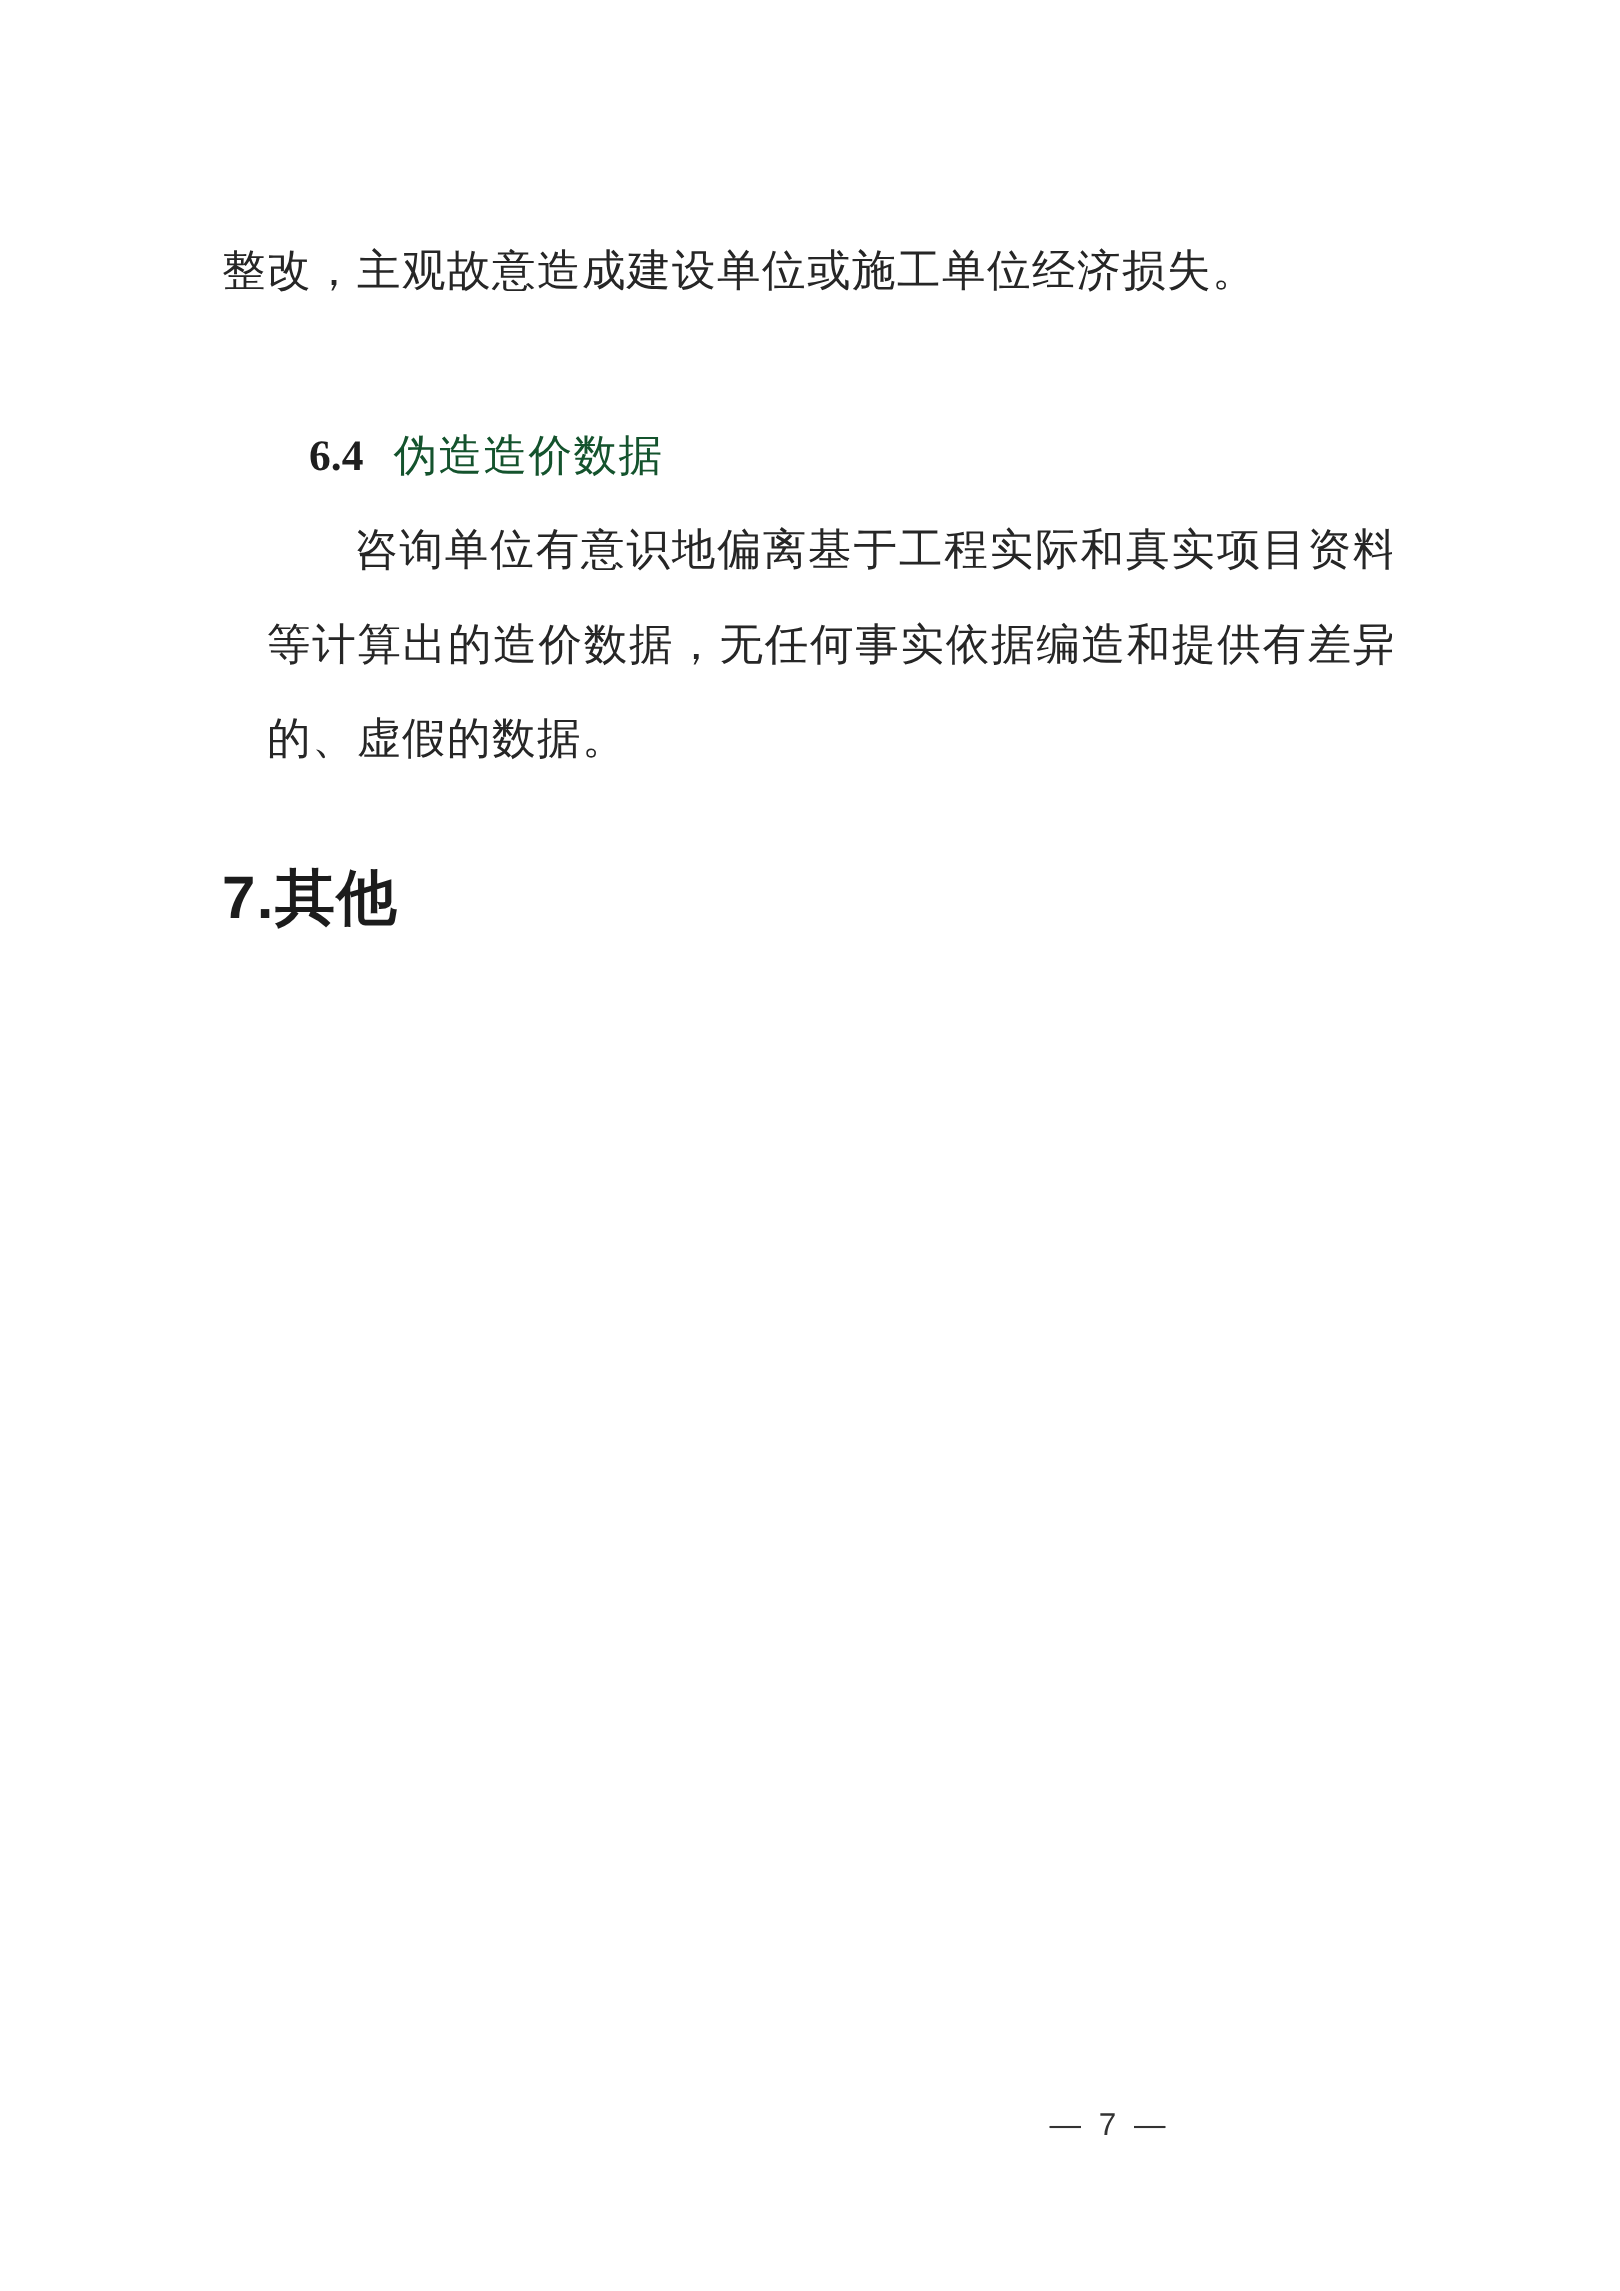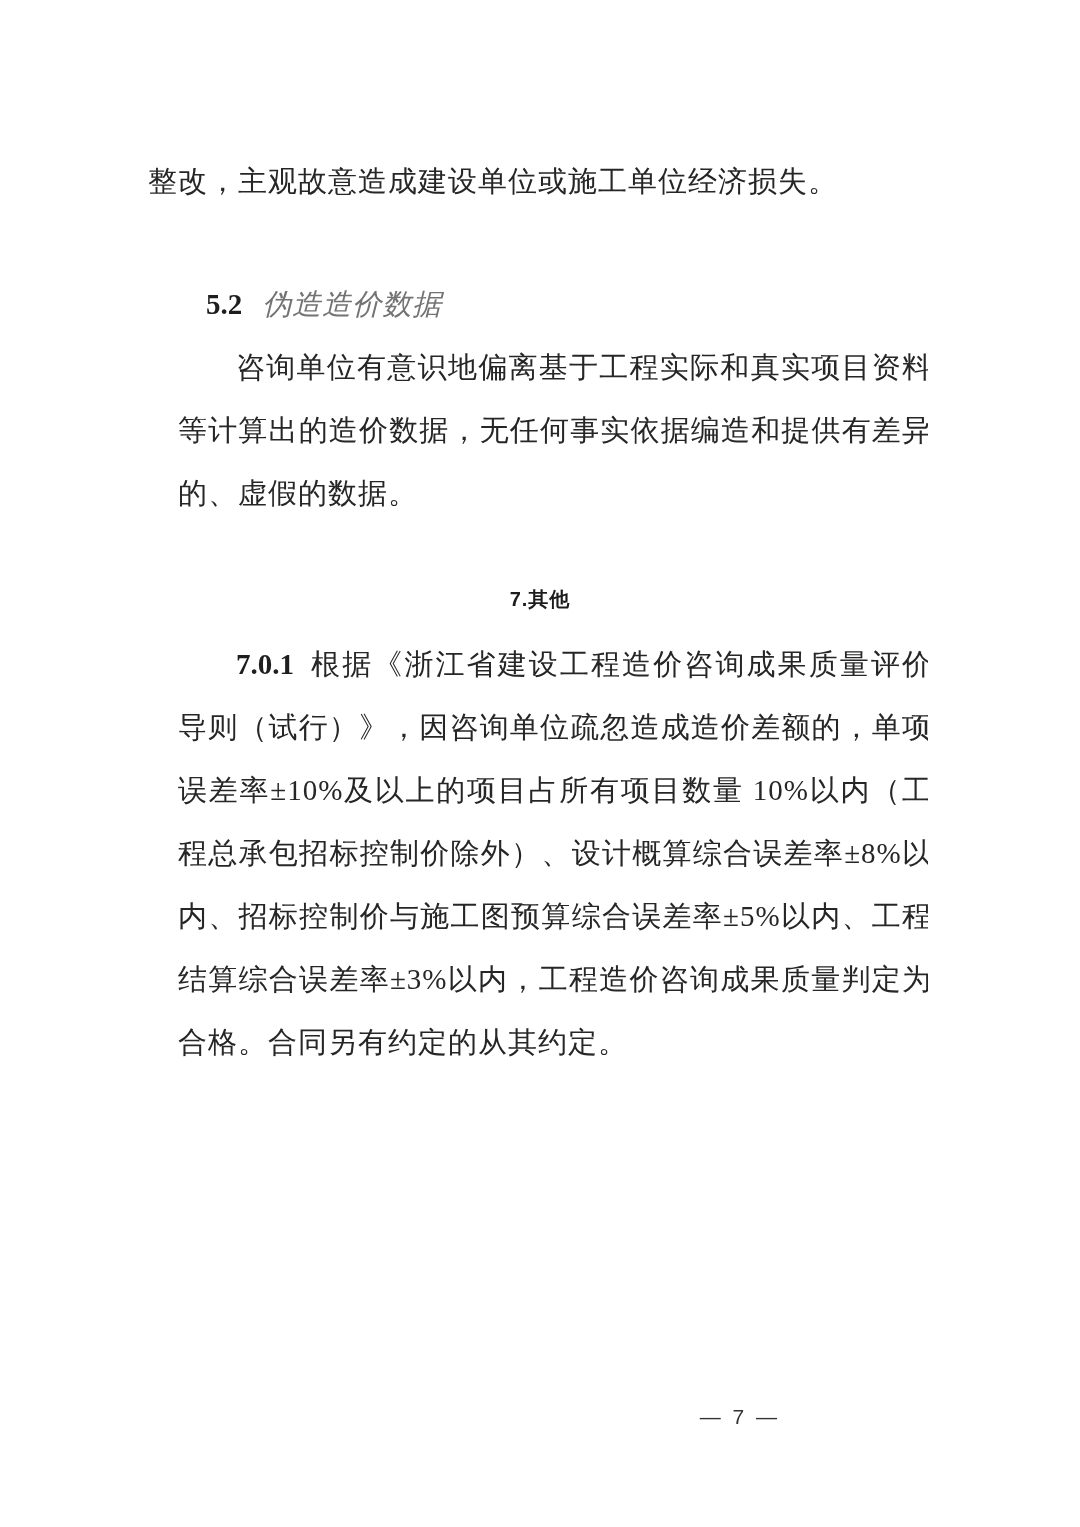--- a/index.html
+++ b/index.html
@@ -38,37 +38,36 @@
     margin-top: 60px;
     padding-left: 58px;
     font-size: 29px;
     line-height: 63px;
     letter-spacing: 1px;
   }
   .h-sub .clause-num {
     margin-right: 20px;
   }
   .h-sub .h-sub-title {
-    color: #737373;
-    font-style: italic;
+    color: #14532d;
   }
   .p-indent {
     text-indent: 2em;
     margin-left: 30px;
   }
   .sec64-body {
     margin-top: 0;
   }
   .h-chapter {
     margin-top: 43px;
     font-family: "Liberation Sans", "DejaVu Sans", sans-serif;
     font-weight: 700;
-    font-size: 20px;
+    font-size: 40px;
     line-height: 63px;
-    text-align: center;
+    text-align: left;
     color: #1c1c1c;
     letter-spacing: 1px;
   }
   .clause-p1 {
     margin-top: 2px;
   }
   .clause-num {
     font-weight: 700;
     color: #1e1e1e;
     margin-right: 16px;
@@ -87,28 +86,25 @@
 </style>
 </head>
 <body>
 
 <div class="page">
   <div class="content">
 
     <p class="body-text p-continuation">整改，主观故意造成建设单位或施工单位经济损失。</p>
 
     <div class="h-sub">
-      <span class="clause-num">5.2</span><span class="h-sub-title">伪造造价数据</span>
+      <span class="clause-num">6.4</span><span class="h-sub-title">伪造造价数据</span>
     </div>
 
     <p class="body-text p-indent sec64-body">咨询单位有意识地偏离基于工程实际和真实项目资料等计算出的造价数据，无任何事实依据编造和提供有差异的、虚假的数据。</p>
 
     <div class="h-chapter">7.其他</div>
 
-    <p class="body-text p-indent clause-p1">
-      <span class="clause-num">7.0.1</span><span>根据《浙江省建设工程造价咨询成果质量评价导则（试行）》，因咨询单位疏忽造成造价差额的，单项误差率±10%及以上的项目占所有项目数量 10%以内（工程总承包招标控制价除外）、设计概算综合误差率±8%以内、招标控制价与施工图预算综合误差率±5%以内、工程结算综合误差率±3%以内，工程造价咨询成果质量判定为合格。合同另有约定的从其约定。</span>
-    </p>
 
 
   </div>
 
   <div class="footer-pageno">— 7 —</div>
 </div>
 
 </body></html>

